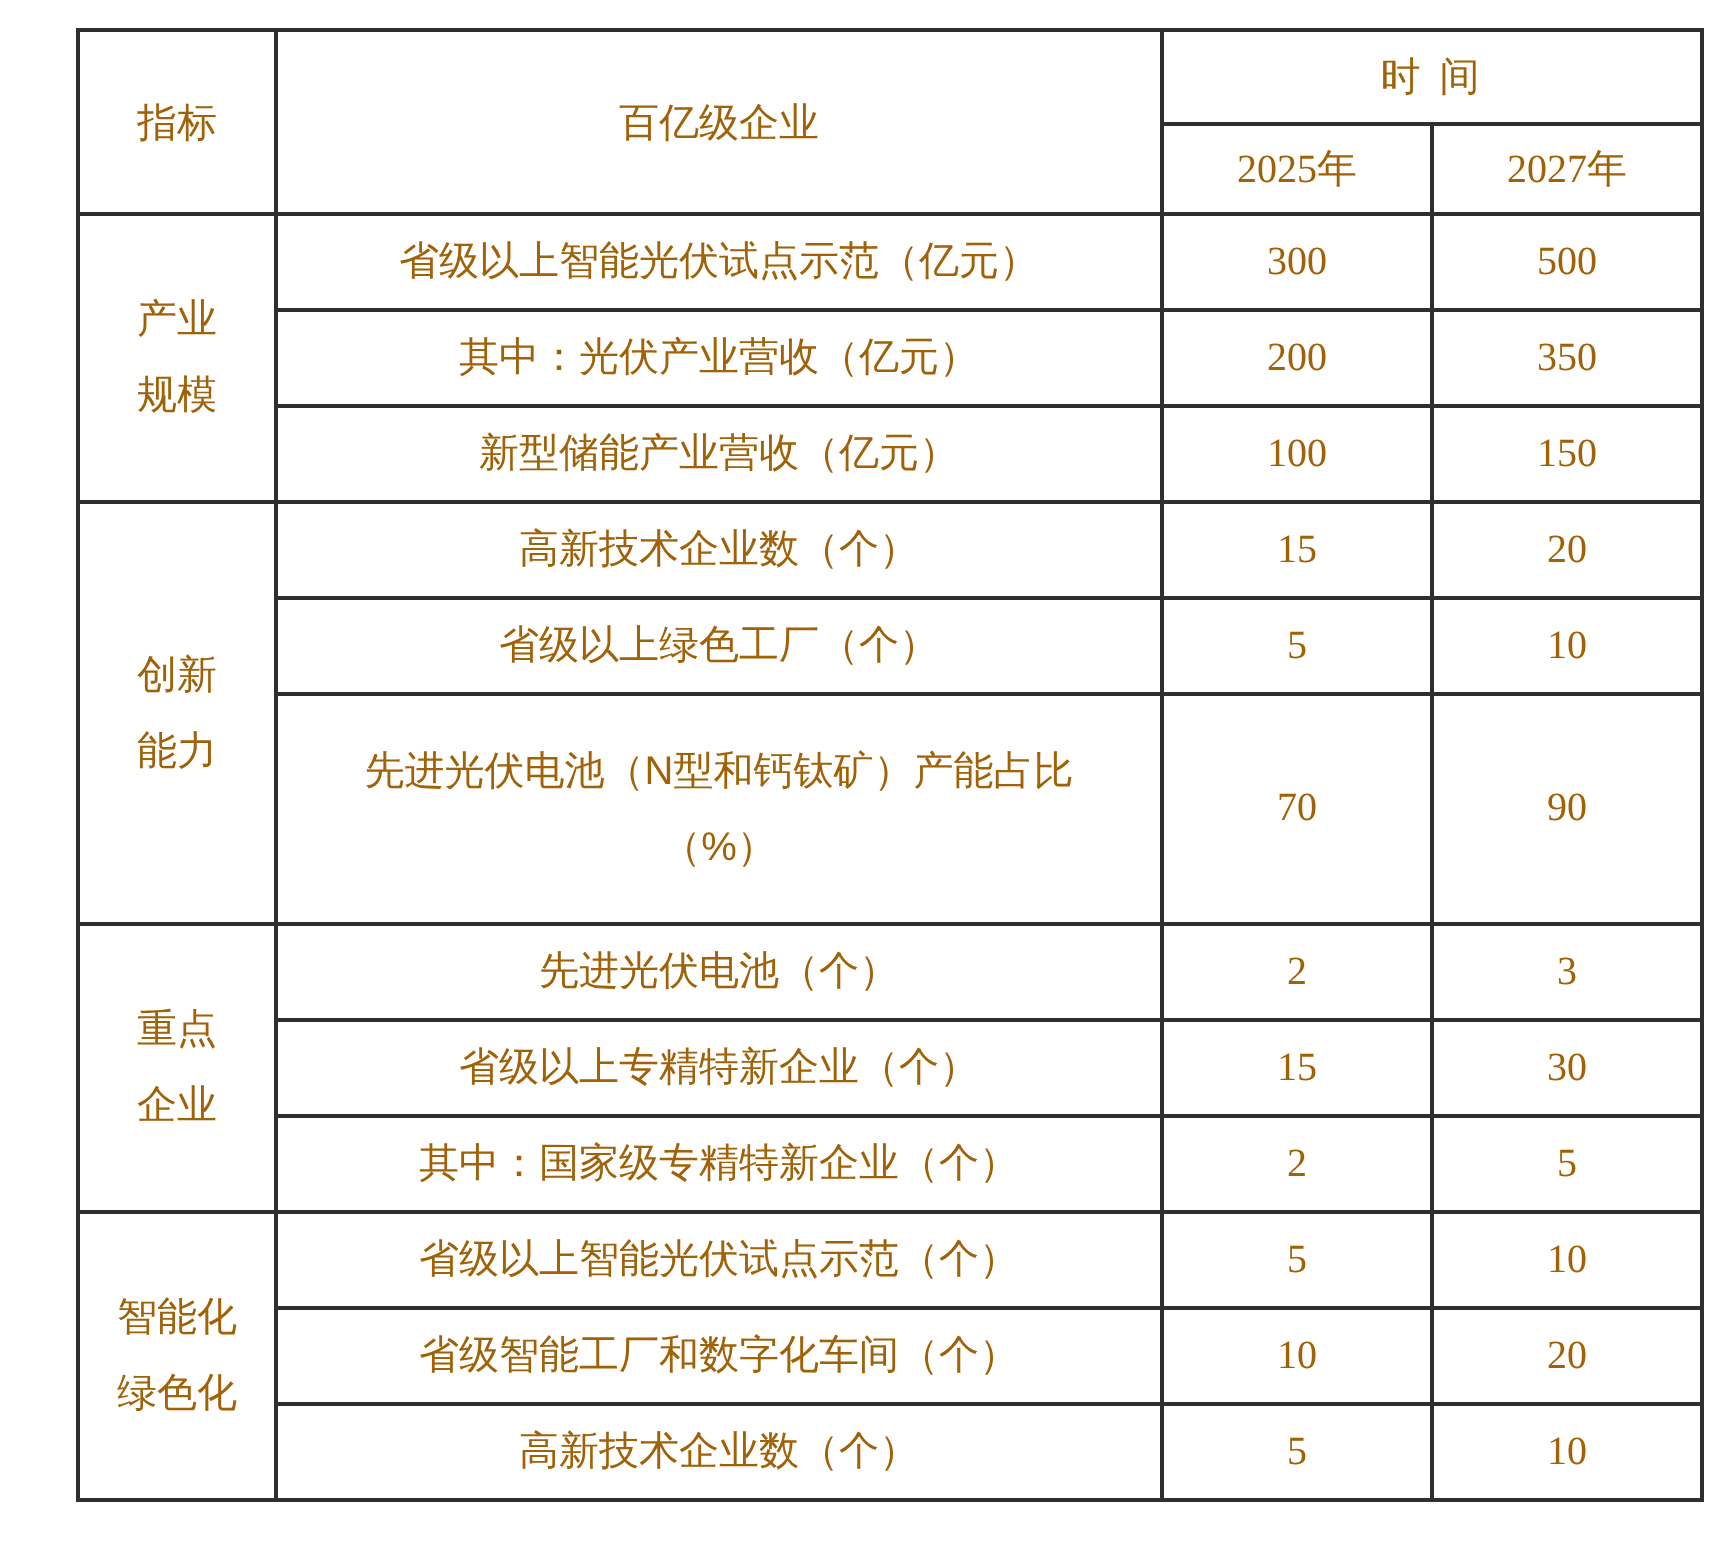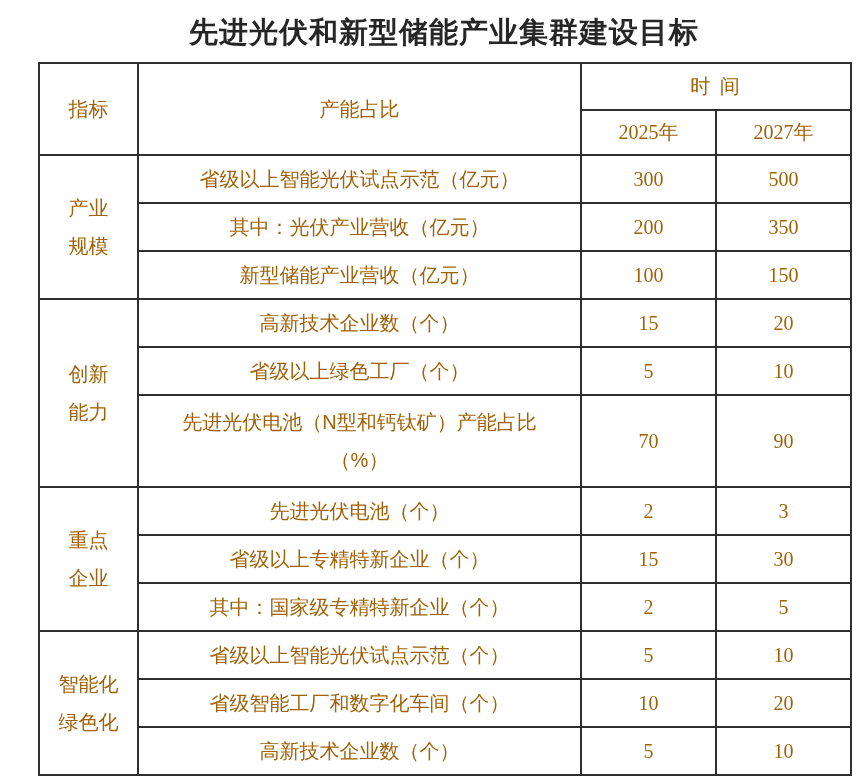--- a/index.html
+++ b/index.html
@@ -44,21 +44,21 @@
     font-weight: normal;
     color: #a16207;
   }
   col.c-indicator { width: 99px; }
   col.c-content   { width: 443px; }
   col.c-year      { width: 135px; }
 
   tr.hrow1 { height: 47px; }
   tr.hrow2 { height: 45px; }
   tr.drow  { height: 48px; }
-  tr.drow-tall { height: 92px; }
+  tr.drow-tall { height: 115px; }
 
   td.group {
     white-space: pre-line;
     line-height: 1.9;
     font-size: 20px;
   }
   td.content {
     white-space: pre-line;
     line-height: 1.9;
   }
@@ -68,33 +68,32 @@
     margin-left: 12px;
   }
   th.time {
     letter-spacing: 2px;
   }
 </style>
 </head>
 <body>
 
 <div class="page">
-  <h1 class="title">先进光伏和新型储能产业集群建设目标</h1>
 
   <table class="goals-table">
     <colgroup>
       <col class="c-indicator">
       <col class="c-content">
       <col class="c-year">
       <col class="c-year">
     </colgroup>
     <tbody>
       <tr class="hrow1">
         <th rowspan="2">指标</th>
-        <th rowspan="2">产能占比</th>
+        <th rowspan="2">百亿级企业</th>
         <th colspan="2" class="time">时 间</th>
       </tr>
       <tr class="hrow2">
         <th class="year">2025年</th>
         <th class="year">2027年</th>
       </tr>
 
       <tr class="drow">
         <td class="group" rowspan="3">产业
 规模</td>

